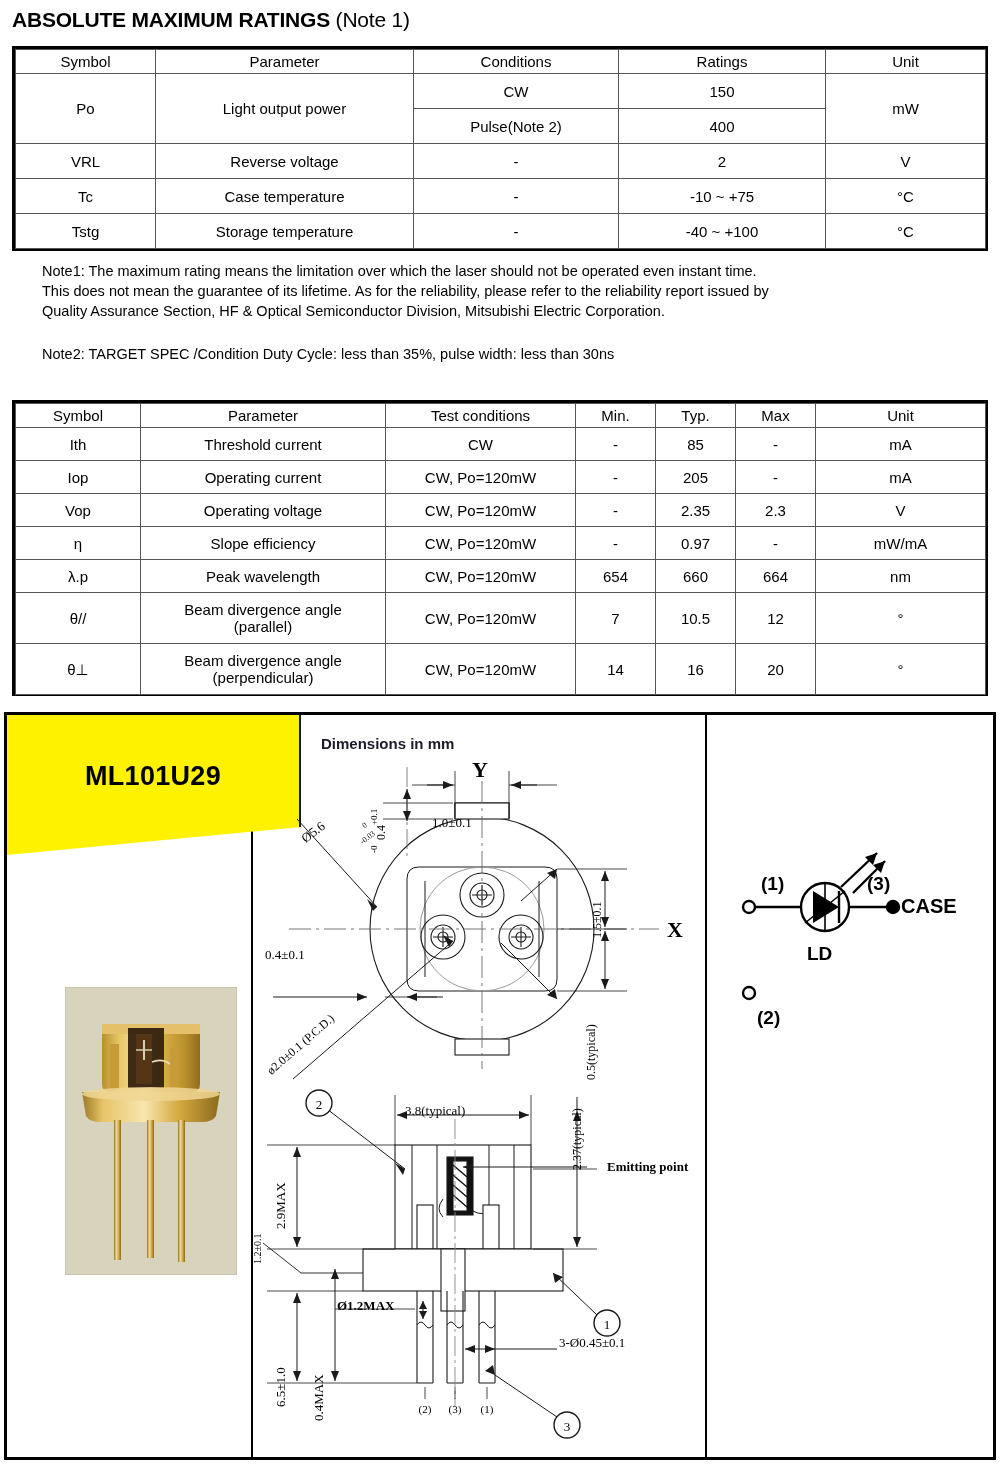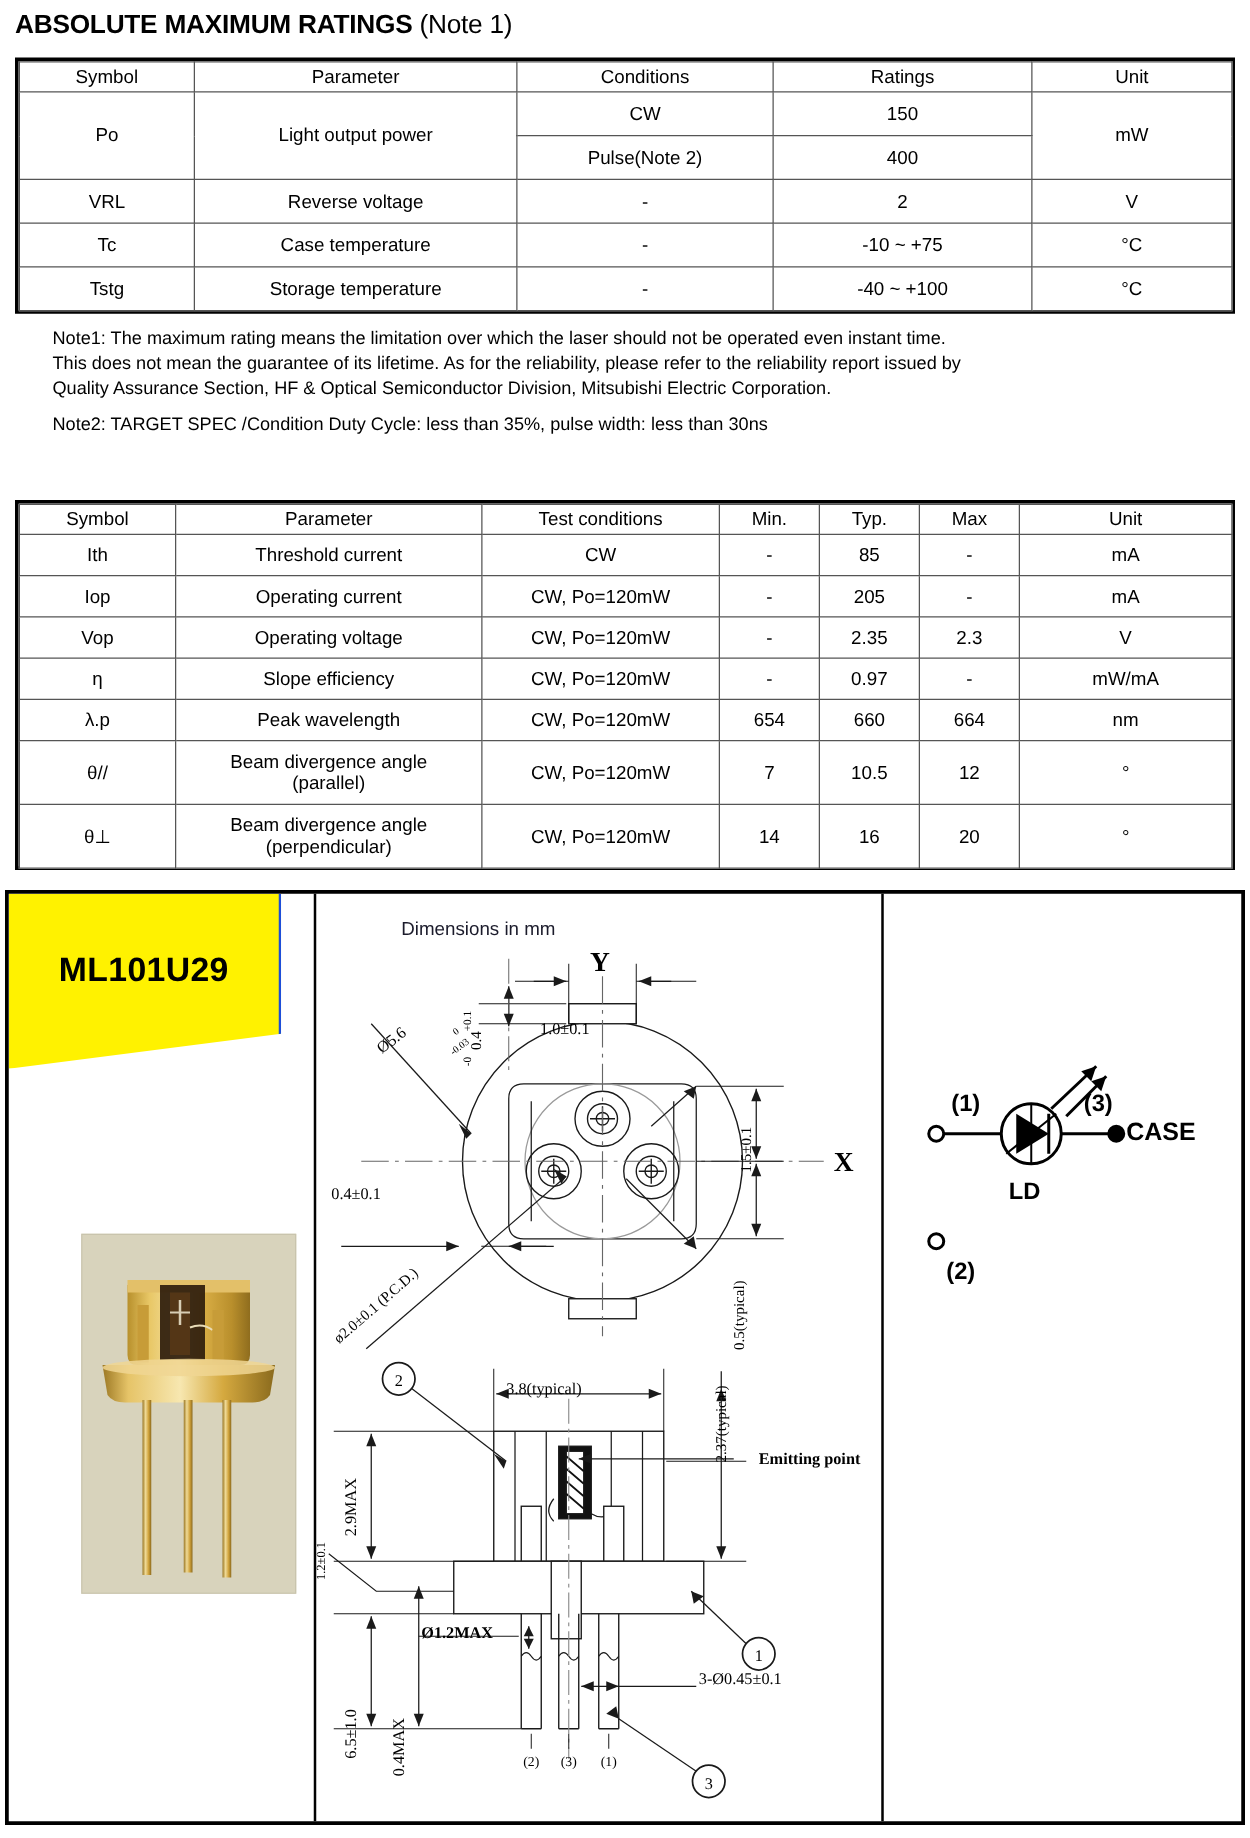--- a/index.html
+++ b/index.html
@@ -72,25 +72,25 @@
   }
   .bp-col-div {
     position: absolute;
     top: 0; bottom: 0;
     width: 2px;
     background: #000;
   }
   .yellow-label {
     position: absolute;
     left: 0; top: 0;
-    width: 218px;
+    width: 294px;
     height: 140px;
     background: #FFF200;
     clip-path: polygon(0 0, 100% 0, 100% 80%, 0 100%);
-    border-right: 2px solid #1d4ed8;
+    border-right: 2px solid #0f172a;
   }
   .yellow-label .ml-text {
     position: absolute;
     left: 50%;
     top: 46px;
     transform: translateX(-50%);
     font-size: 27px;
     font-weight: bold;
     color: #000;
     letter-spacing: 0.3px;
@@ -101,21 +101,21 @@
     left: 58px;
     top: 272px;
     width: 172px;
     height: 288px;
     background: #d8d3bc;
     border: 1px solid #c9c4ad;
   }
   .dims-label {
     position: absolute;
     font-size: 15px;
-    font-weight: normal;
+    font-weight: bold;
     color: #1b1b2b;
     white-space: nowrap;
   }
 
   
   .draw-svg { position: absolute; display: block; }
 
   .vtext {
     position: absolute;
     white-space: nowrap;
@@ -197,21 +197,21 @@
           <td class="bold-val">-40  ~  +100</td>
           <td>°C</td>
         </tr>
       </tbody>
     </table>
   </div>
 
   <div class="note-line" style="position:absolute;left:14px;top:262px;">Note1: The maximum rating means the limitation over which the laser should not be operated even instant time.</div>
   <div class="note-line" style="position:absolute;left:14px;top:282px;">This does not mean the guarantee of its lifetime. As for the reliability, please refer to the reliability report issued by</div>
   <div class="note-line" style="position:absolute;left:14px;top:302px;">Quality Assurance Section, HF &amp; Optical Semiconductor Division, Mitsubishi Electric Corporation.</div>
-  <div class="note-line" style="position:absolute;left:14px;top:331px;">Note2: TARGET SPEC /Condition   Duty Cycle: less than 35%, pulse width:  less than 30ns</div>
+  <div class="note-line" style="position:absolute;left:14px;top:345px;">Note2: TARGET SPEC /Condition   Duty Cycle: less than 35%, pulse width:  less than 30ns</div>
 
 
   <div class="tbl-wrap" style="position:absolute;left:12px;top:400px;width:976px;height:296px;">
     <table class="dtable" style="height:100%;">
       <colgroup>
         <col style="width:125px">
           <col style="width:245px">
           <col style="width:190px">
         <col style="width:80px">
           <col style="width:80px">

